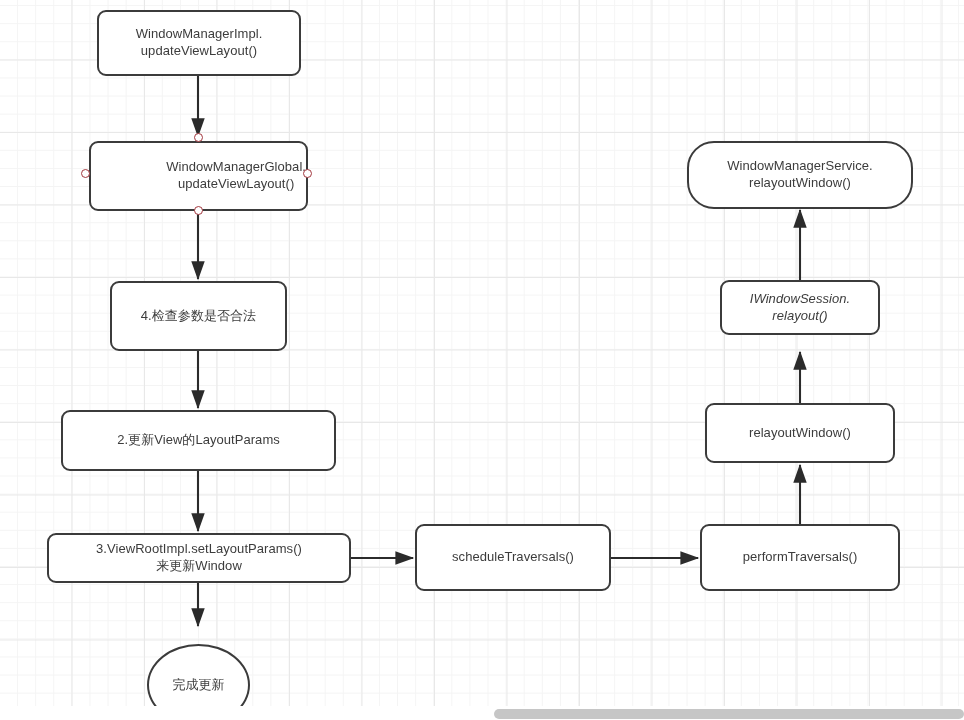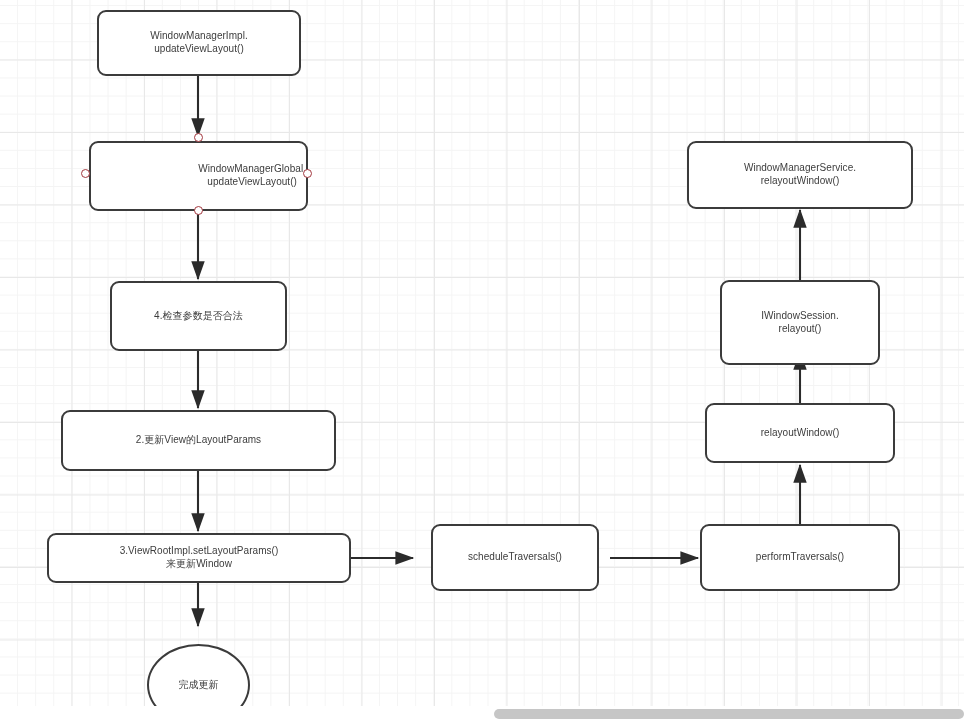--- a/index.html
+++ b/index.html
@@ -41,21 +41,21 @@
     position: absolute;
     box-sizing: border-box;
     display: flex;
     align-items: center;
     justify-content: center;
     text-align: center;
     background: #ffffff;
     border: 2.2px solid #3b3b3b;
     border-radius: 9px;
     color: #3c3c3c;
-    font-size: 10px;
+    font-size: 13px;
     line-height: 1.28;
     letter-spacing: 0.05px;
     white-space: pre-line;
   }
   .node.ellipse {
     border-radius: 50%;
     border-width: 2.4px;
   }
   .handle {
     position: absolute;
@@ -141,38 +141,38 @@
 
   <div class="node" style="left:47px; top:533px; width:304px; height:50px;">
     <span>3.ViewRootImpl.setLayoutParams()
 来更新Window</span>
   </div>
 
   <div class="node ellipse" style="left:147px; top:644px; width:103px; height:82px;">
     <span>完成更新</span>
   </div>
 
-  <div class="node" style="left:415px; top:524px; width:168px; height:67px;margin-left:16px;">
+  <div class="node" style="left:415px; top:524px; width:196px; height:67px;">
     <span>scheduleTraversals()</span>
   </div>
 
   <div class="node" style="left:700px; top:524px; width:200px; height:67px;">
     <span>performTraversals()</span>
   </div>
 
   <div class="node" style="left:705px; top:403px; width:190px; height:60px;">
     <span>relayoutWindow()</span>
   </div>
 
-  <div class="node" style="left:720px; top:280px; width:160px; height:85px;">
+  <div class="node" style="left:720px; top:280px; width:160px; height:55px;font-style:italic;">
     <span>IWindowSession.
 relayout()</span>
   </div>
 
-  <div class="node" style="left:687px; top:141px; width:226px; height:68px;">
+  <div class="node" style="left:687px; top:141px; width:226px; height:68px;border-radius:27px;">
     <span>WindowManagerService.
 relayoutWindow()</span>
   </div>
 
   <div id="scrollbar-track">
     <div id="scrollbar-thumb"></div>
   </div>
 
 </div>
 

